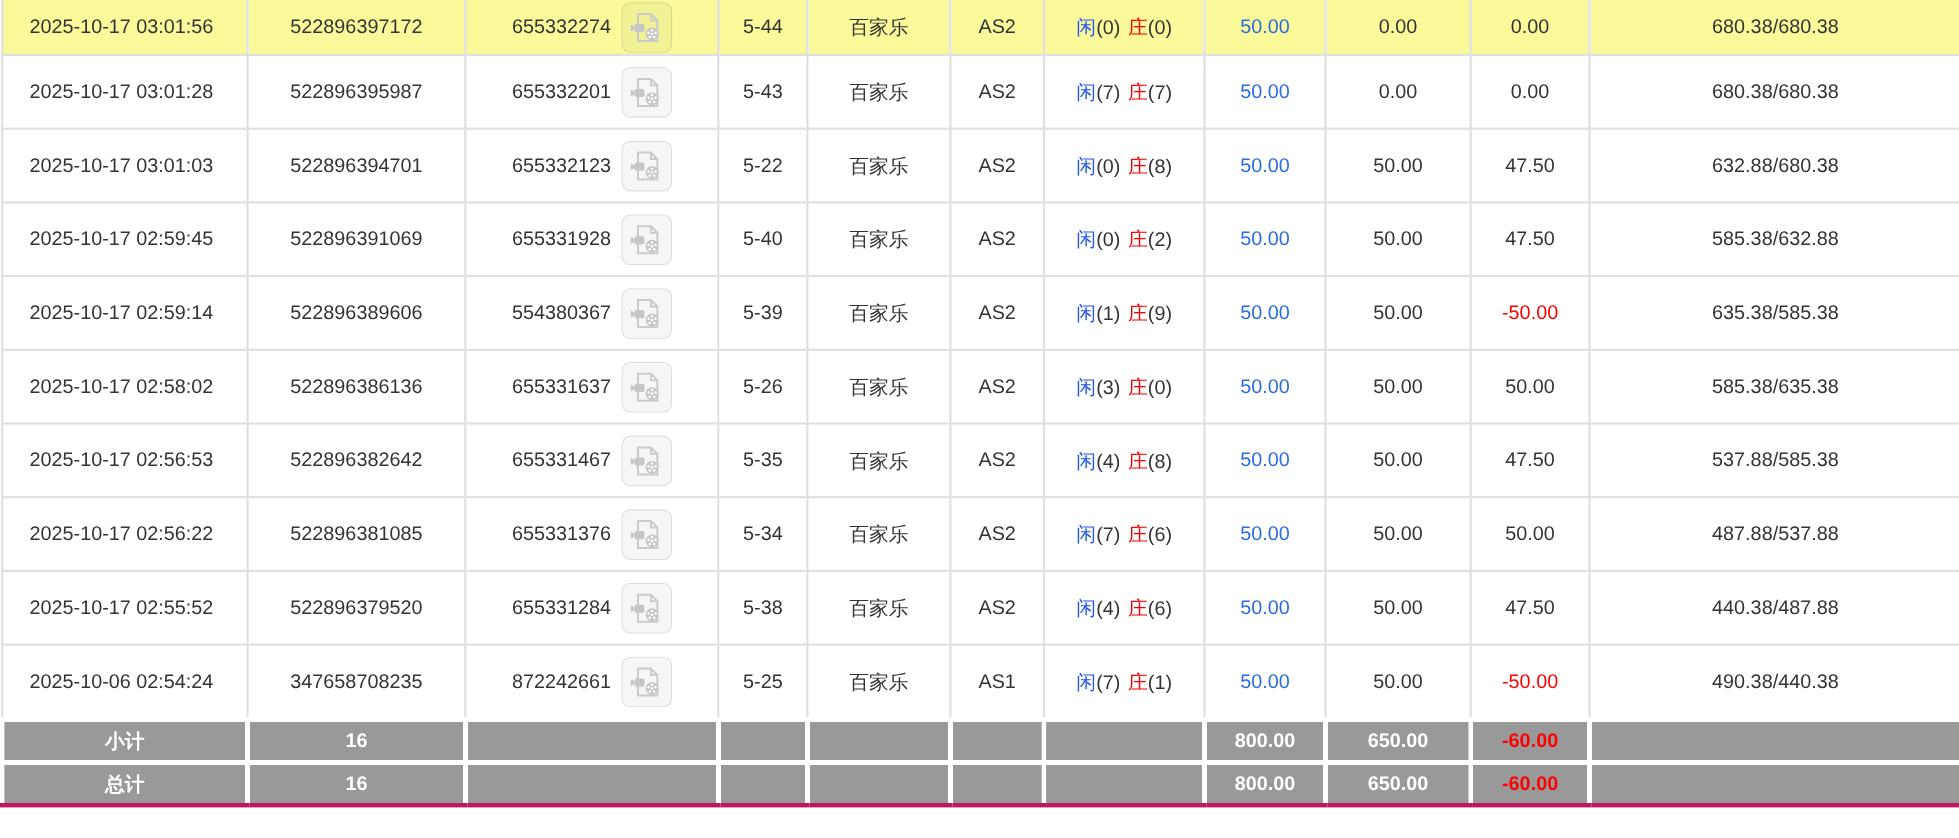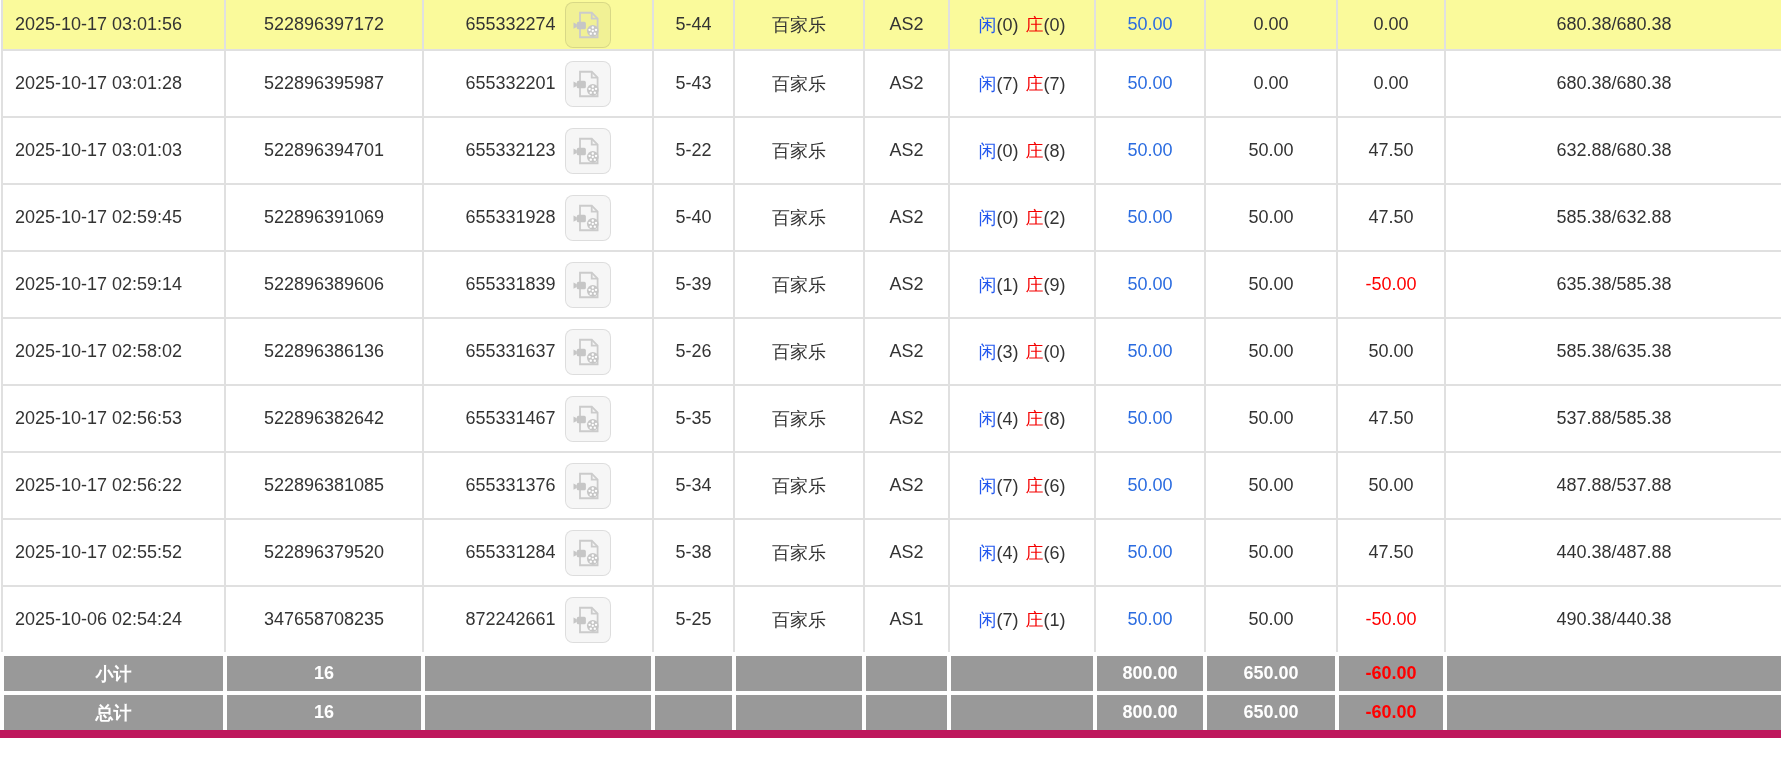--- a/index.html
+++ b/index.html
@@ -33,21 +33,21 @@
   td {
     text-align: center;
     vertical-align: middle;
     border: 2px solid var(--border);
     height: 65px;
     padding: 0;
     white-space: nowrap;
     overflow: hidden;
   }
   tbody tr:first-child td { border-top: 0; height: 49px; }
-  td.c-time { padding-right: 30px; }
+  td.c-time { padding-right: 30px; text-align: right; }
   tr.highlight td { background: var(--highlight); }
   .round-no { vertical-align: middle; margin-top: 20px; }
   .video-btn {
     display: inline-flex;
     align-items: center;
     justify-content: center;
     width: 46px;
     height: 46px;
     margin-left: 9px;
     border: 1px solid rgba(0,0,0,0.10);
@@ -63,21 +63,21 @@
   a.bet-link { color: var(--link); text-decoration: none; cursor: pointer; }
   td.neg { color: var(--negative); }
   tfoot td {
     background: var(--summary-bg);
     color: var(--summary-text);
     font-weight: bold;
     border: 4px solid #ffffff;
     height: 35px;
   }
   tfoot td.neg { color: var(--negative); }
-  tfoot tr:last-child td { border-bottom: 8px solid #be185d; }
+  tfoot tr:last-child td { border-bottom: 4px solid #be185d; }
 </style>
 </head>
 <body>
 
 <table class="bet-table">
   <colgroup>
     <col style="width:223px">
       <col style="width:198px">
       <col style="width:230px">
     <col style="width:81px">
@@ -211,21 +211,21 @@
     </td>
     <td><a class="bet-link">50.00</a></td>
     <td>50.00</td>
     <td class="c-wl">47.50</td>
     <td>585.38/632.88</td>
   </tr>
       <tr>
     <td class="c-time">2025-10-17 02:59:14</td>
     <td>522896389606</td>
     <td>
-      <span class="round-no">655331839</span><button class="video-btn">
+      <span class="round-no">554380367</span><button class="video-btn">
             <svg width="32" height="32" viewBox="0 0 30 30">
         <path d="M7.5 3.5 h11 l5.5 5.5 v17.5 H7.5 z" fill="none" stroke="#cbcbcb" stroke-width="1.7"></path>
         <path d="M18.5 3.5 v5.5 h5.5" fill="none" stroke="#cbcbcb" stroke-width="1.7"></path>
         <path d="M4.5 14.2 L1.4 12.6 V18.4 L4.5 16.8 Z" fill="#c6c6c6"></path>
         <rect x="4.5" y="12" width="8.5" height="7" rx="1.5" fill="#c6c6c6"></rect>
         <circle cx="19.5" cy="20.5" r="5.5" fill="#c6c6c6"></circle>
         <circle cx="19.5" cy="20.5" r="1.1" fill="#ffffff"></circle>
         <circle cx="19.5" cy="17.3" r="1.1" fill="#ffffff"></circle>
         <circle cx="16.5" cy="19.5" r="1.1" fill="#ffffff"></circle>
         <circle cx="17.6" cy="23.1" r="1.1" fill="#ffffff"></circle>

